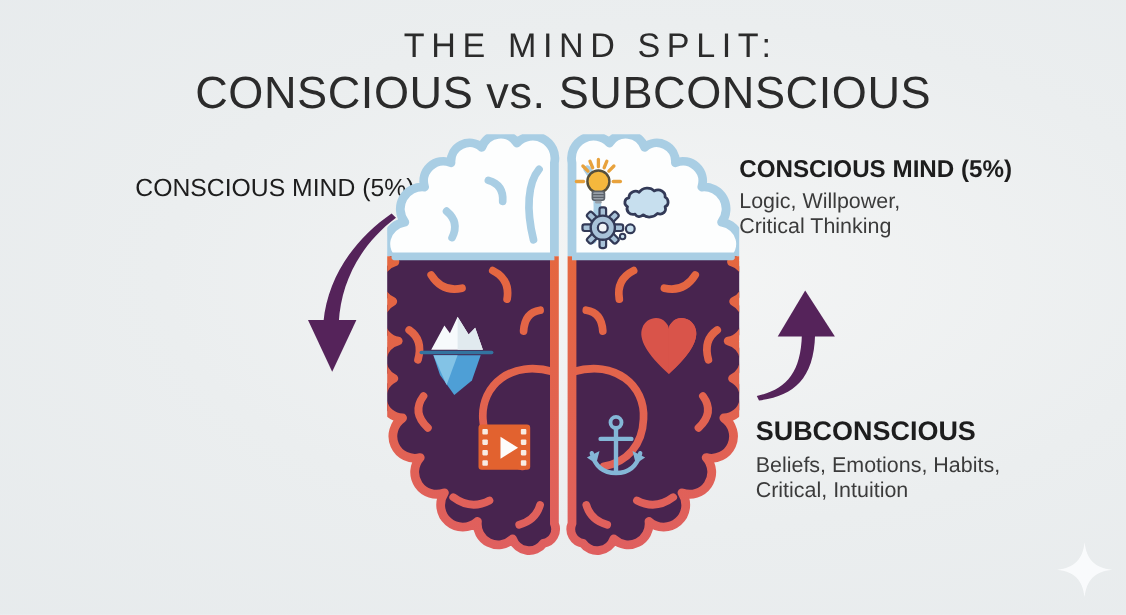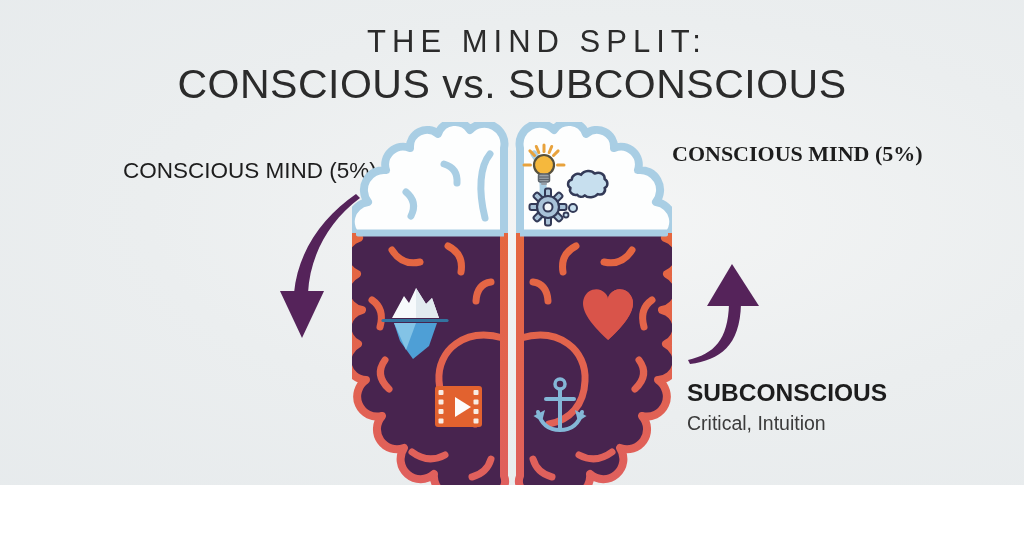--- a/index.html
+++ b/index.html
@@ -1,38 +1,38 @@
 <!DOCTYPE html>
 <html style="--title-text: #2b2b2b; --heading-text: #1d1d1d; --body-text: #3b3b3b; --brain-purple: #48244f; --brain-orange: #e5673e; --brain-orange-deep: #df5f60; --brain-blue: #a9cee4; --arrow-purple: #55235a; --sparkle: #fbfcfd; --background: #e9eced;"><head>
 <meta charset="utf-8">
 <style>
   html,body{margin:0;padding:0;}
   body{font-family:"Liberation Sans", sans-serif;}
   .stage{
-    position:relative;width:1024px;height:485px;overflow:hidden;
+    position:relative;width:1024px;height:559px;overflow:hidden;
     background:radial-gradient(95% 85% at 60% 45%, #f4f5f5 0%, #ebeeef 48%, #e6eaec 100%);
   }
   .title-l1{
     position:absolute;top:24px;left:0;right:0;text-align:center;
     font-size:31px;font-weight:500;letter-spacing:6px;color:var(--title-text,#2e2e2e);
   }
   .title-l1 .shift{position:relative;left:25px;}
   .title-l2{
     position:absolute;top:61px;left:0;right:0;text-align:center;
     font-size:41px;font-weight:400;letter-spacing:.5px;color:var(--title-text,#242424);
   }
   .b{font-weight:400;}
   .left-label{
     position:absolute;left:123px;top:158px;font-size:22.5px;color:var(--heading-text,#202020);
     white-space:nowrap;
   }
   .panel{position:absolute;white-space:nowrap;}
   .panel .head{font-weight:800;font-size:22px;color:var(--heading-text,#1d1d1d);line-height:1.15;}
   .panel .body{font-size:19.5px;color:var(--body-text,#3b3b3b);line-height:1.18;margin-top:6px;}
-  .panel-conscious{left:672px;top:141px;font-family:Liberation Serif, serif;}
+  .panel-conscious{left:672px;top:141px;}
   .panel-subconscious{left:687px;top:379px;}
   .panel-subconscious .head{font-size:24.5px;line-height:1.12;}
   .abs{position:absolute;}
   
   .f-white{fill:#fdfefe;}
   .f-purple{fill:var(--brain-purple,#48244f);}
   .s-blue{stroke:var(--brain-blue,#a9cee4);}
   .arrow-fill{fill:var(--arrow-purple,#55235a);}
   .sparkle-fill{fill:var(--sparkle,#fbfcfd);}
 </style>
@@ -47,27 +47,32 @@
   <div class="title-l2">
     <span class="b">CONSCIOUS</span><span> vs. </span><span class="b">SUBCONSCIOUS</span>
   </div>
 
   <div class="left-label">
     <span class="b">CONSCIOUS</span><span> MIND (5%)</span>
   </div>
 
   <div class="panel panel-conscious">
     <div class="head">CONSCIOUS MIND (5%)</div>
+    <div class="body">
+      <div>Logic, Willpower,</div>
+      <div>Critical Thinking</div>
+    </div>
   </div>
 
   <div class="panel panel-subconscious">
     <div class="head">
       <div>SUBCONSCIOUS</div>
     </div>
     <div class="body">
+      <div>Beliefs, Emotions, Habits,</div>
       <div>Critical, Intuition</div>
     </div>
   </div>
 
   <svg class="abs" style="left:272px;top:186px;" width="100" height="160" viewBox="0 0 100 160">
     <path class="arrow-fill" d="M 84 8 C 52 30, 26 64, 22 107 L 36 107 C 38 70, 56 36, 88 12 Z"></path>
     <path class="arrow-fill" d="M 8 105 L 52 105 L 30 152 Z"></path>
   </svg>
 
   <svg class="abs" style="left:680px;top:252px;" width="90" height="115" viewBox="0 0 90 115">

